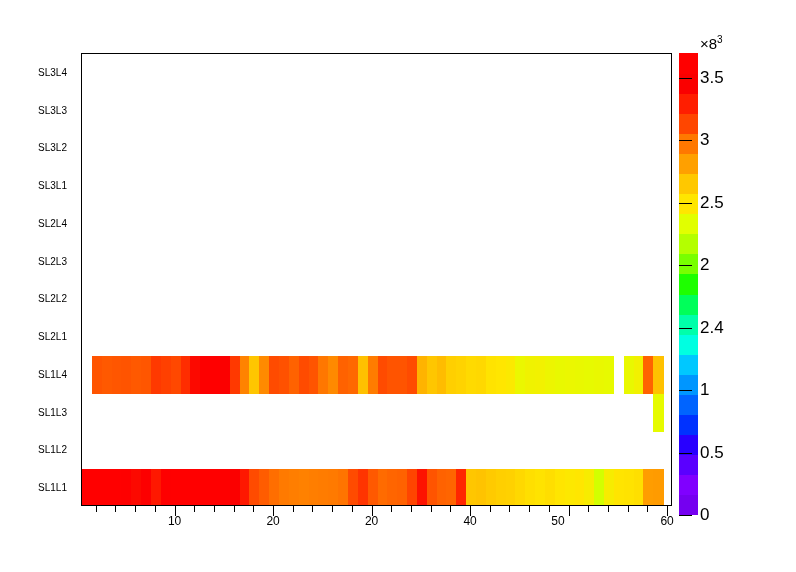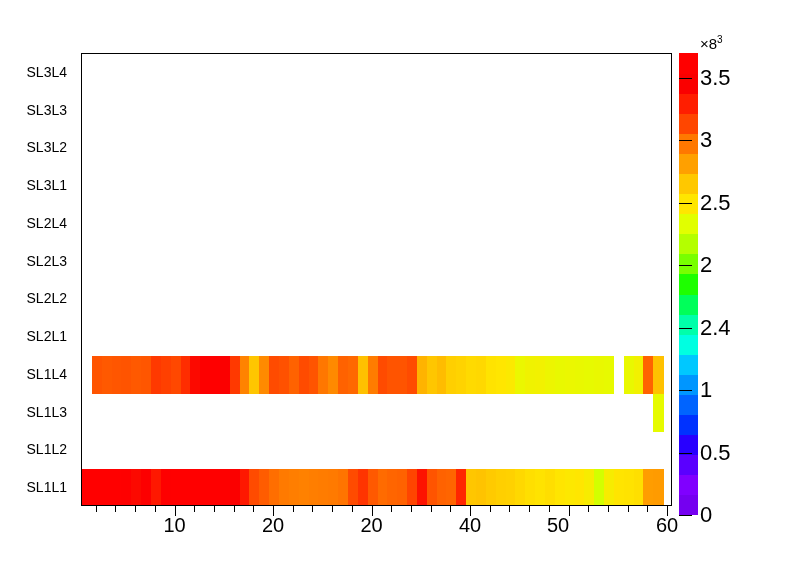--- a/index.html
+++ b/index.html
@@ -21,48 +21,48 @@
   #frame{
     position:absolute;left:81px;top:53px;width:591px;height:453px;
     border:1px solid #000;box-sizing:border-box;background:#fff;
   }
   #plotarea{position:absolute;left:0;top:0;width:100%;height:100%;overflow:hidden;}
   .cell{position:absolute;}
 
   
   .ylabel{
     position:absolute;right:0;transform:translateY(-50%);
-    font-size:14px;text-align:left;white-space:nowrap;color:#000;
+    font-size:10px;text-align:left;white-space:nowrap;color:#000;
   }
   #ylabels{position:absolute;left:0px;top:53px;width:75px;height:453px;}
   .ytick{position:absolute;left:81px;width:12px;height:1px;background:#000;}
 
   
   .xtick{position:absolute;width:1px;background:#000;}
   .xtick-maj{top:506px;height:10px;}
   .xtick-min{top:506px;height:6px;}
   .xlab{
     position:absolute;top:514px;transform:translateX(-50%);
-    font-size:20px;color:#000;white-space:nowrap;
+    font-size:12px;color:#000;white-space:nowrap;
   }
   #xtitle{
     position:absolute;left:0;top:536px;width:672px;text-align:right;
     font-size:15px;color:#000;padding-right:4px;box-sizing:border-box;
   }
 
   
   #cbar{
     position:absolute;left:679px;top:53px;width:19px;height:462px;
     border:0px;
   }
   .cseg{position:absolute;left:0;width:19px;}
   .ctick{position:absolute;left:679px;width:13px;height:1px;background:#000;}
   .clab{
     position:absolute;left:700px;transform:translateY(-50%);
-    font-size:22px;color:#000;white-space:nowrap;
+    font-size:17px;color:#000;white-space:nowrap;
   }
   #cmult{
     position:absolute;left:700px;top:34px;font-size:15px;color:#000;white-space:nowrap;
   }
   #cmult sup{font-size:10px;vertical-align:super;}
 </style>
 </head>
 <body>
 
 <div id="canvas">

